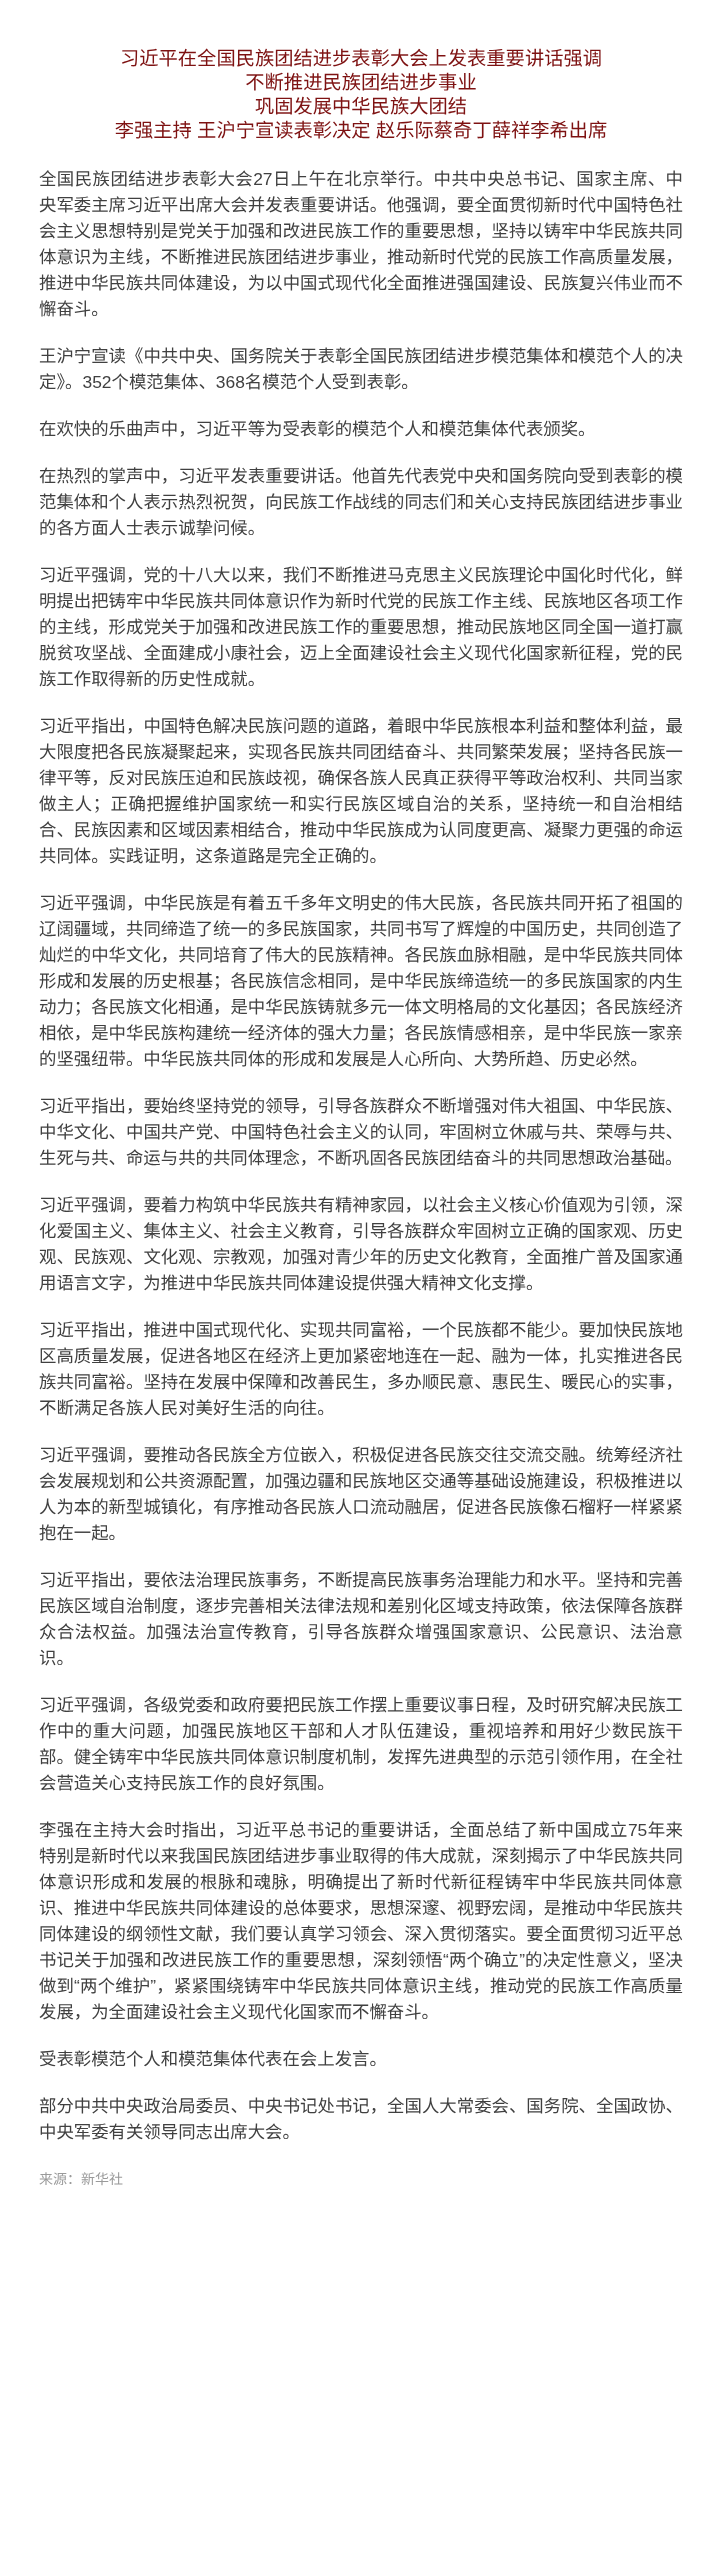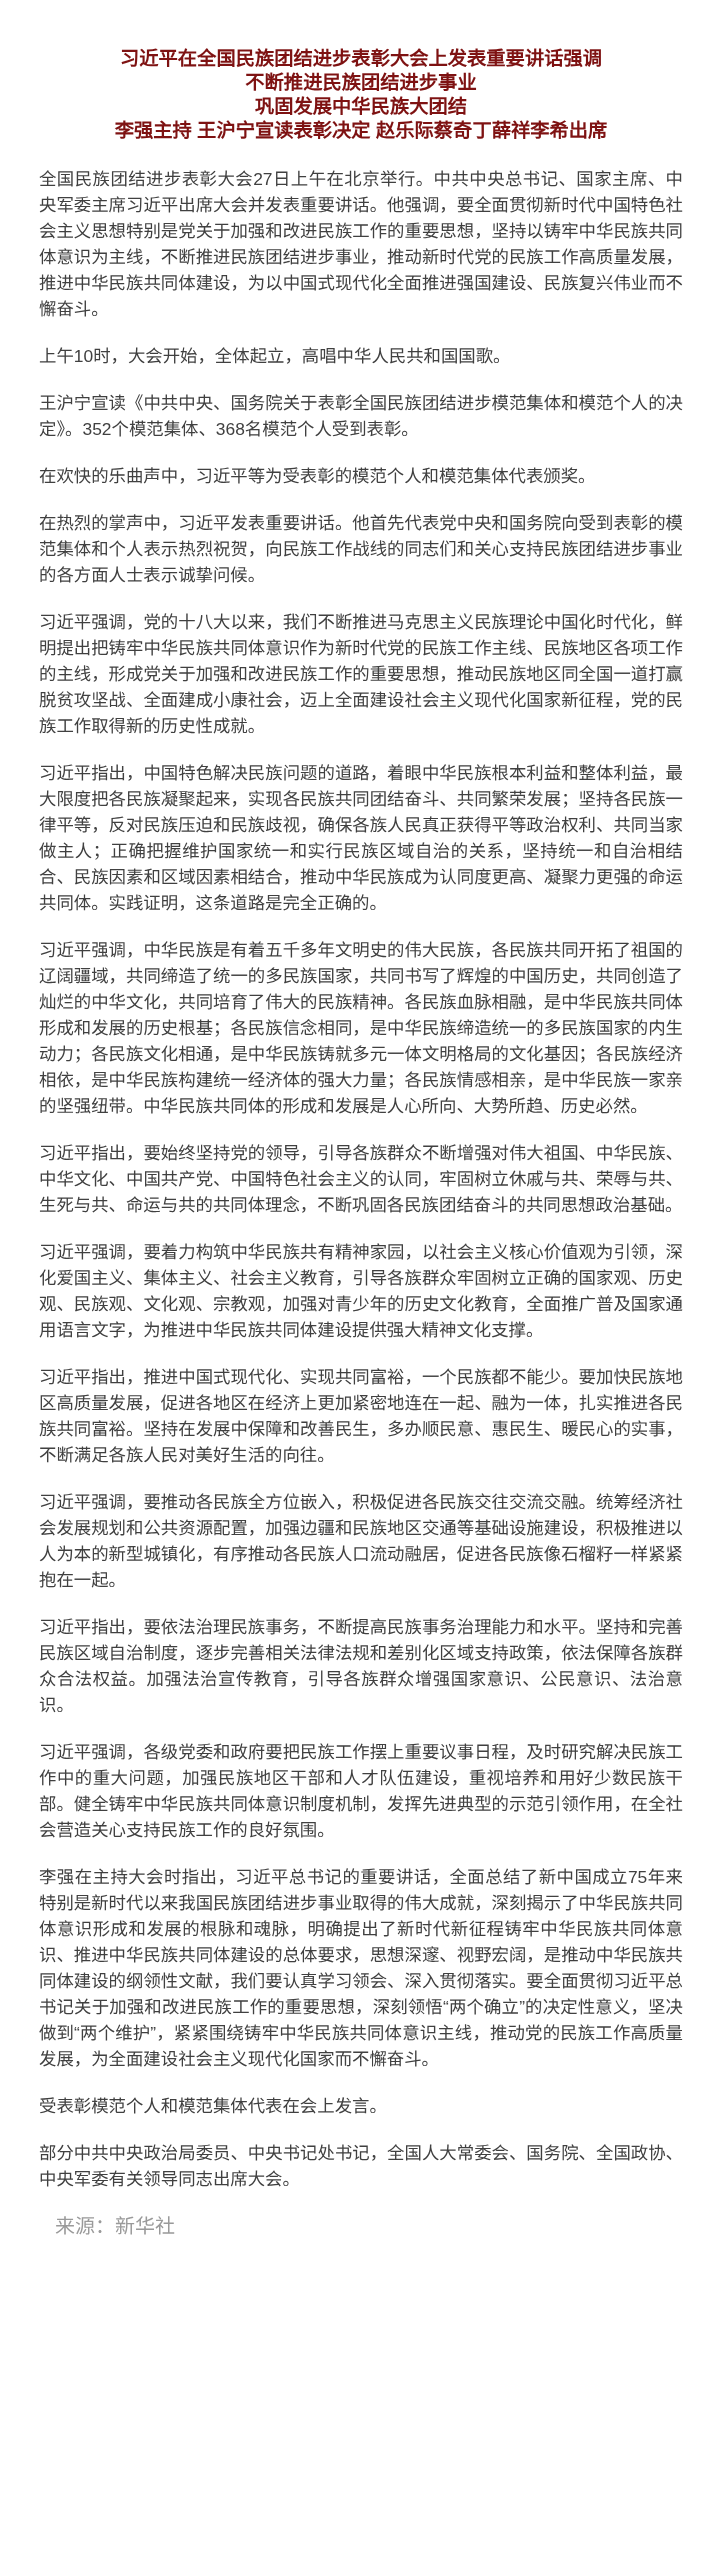--- a/index.html
+++ b/index.html
@@ -14,56 +14,55 @@
     margin: 0;
     padding: 47px 38px 39px 39px;
     background: var(--background, #ffffff);
     font-family: "Liberation Sans", sans-serif;
   }
   .article-title {
     margin: 0 0 23px 0;
     text-align: center;
     font-size: 19.3px;
     line-height: 24px;
-    font-weight: 700;
+    font-weight: 400;
     color: var(--title_text, #7e1212);
   }
   .article-title .title-line {
     display: block;
   }
   .article-body p.para {
     margin: 17px 0 21px 0;
     font-size: 17.4px;
     line-height: 26px;
     color: var(--body_text, #404040);
     text-align: justify;
     word-break: break-all;
   }
   .article-footer .source {
-    margin: 16px;
-    font-size: 20px;
+    margin: 0;
+    font-size: 14px;
     line-height: 26px;
     color: var(--footer_text, #9a9a9a);
   }
 </style>
 </head>
 <body>
 
 <div class="page">
 
   <h1 class="article-title">
     <span class="title-line">习近平在全国民族团结进步表彰大会上发表重要讲话强调</span>
     <span class="title-line">不断推进民族团结进步事业</span>
     <span class="title-line">巩固发展中华民族大团结</span>
     <span class="title-line">李强主持 王沪宁宣读表彰决定 赵乐际蔡奇丁薛祥李希出席</span>
   </h1>
 
   <div class="article-body">
     <p class="para">全国民族团结进步表彰大会27日上午在北京举行。中共中央总书记、国家主席、中央军委主席习近平出席大会并发表重要讲话。他强调，要全面贯彻新时代中国特色社会主义思想特别是党关于加强和改进民族工作的重要思想，坚持以铸牢中华民族共同体意识为主线，不断推进民族团结进步事业，推动新时代党的民族工作高质量发展，推进中华民族共同体建设，为以中国式现代化全面推进强国建设、民族复兴伟业而不懈奋斗。</p>
-    <p class="para">上午10时，大会开始，全体起立，高唱中华人民共和国国歌。</p>
     <p class="para">王沪宁宣读《中共中央、国务院关于表彰全国民族团结进步模范集体和模范个人的决定》。352个模范集体、368名模范个人受到表彰。</p>
     <p class="para">在欢快的乐曲声中，习近平等为受表彰的模范个人和模范集体代表颁奖。</p>
     <p class="para">在热烈的掌声中，习近平发表重要讲话。他首先代表党中央和国务院向受到表彰的模范集体和个人表示热烈祝贺，向民族工作战线的同志们和关心支持民族团结进步事业的各方面人士表示诚挚问候。</p>
     <p class="para">习近平强调，党的十八大以来，我们不断推进马克思主义民族理论中国化时代化，鲜明提出把铸牢中华民族共同体意识作为新时代党的民族工作主线、民族地区各项工作的主线，形成党关于加强和改进民族工作的重要思想，推动民族地区同全国一道打赢脱贫攻坚战、全面建成小康社会，迈上全面建设社会主义现代化国家新征程，党的民族工作取得新的历史性成就。</p>
     <p class="para">习近平指出，中国特色解决民族问题的道路，着眼中华民族根本利益和整体利益，最大限度把各民族凝聚起来，实现各民族共同团结奋斗、共同繁荣发展；坚持各民族一律平等，反对民族压迫和民族歧视，确保各族人民真正获得平等政治权利、共同当家做主人；正确把握维护国家统一和实行民族区域自治的关系，坚持统一和自治相结合、民族因素和区域因素相结合，推动中华民族成为认同度更高、凝聚力更强的命运共同体。实践证明，这条道路是完全正确的。</p>
     <p class="para">习近平强调，中华民族是有着五千多年文明史的伟大民族，各民族共同开拓了祖国的辽阔疆域，共同缔造了统一的多民族国家，共同书写了辉煌的中国历史，共同创造了灿烂的中华文化，共同培育了伟大的民族精神。各民族血脉相融，是中华民族共同体形成和发展的历史根基；各民族信念相同，是中华民族缔造统一的多民族国家的内生动力；各民族文化相通，是中华民族铸就多元一体文明格局的文化基因；各民族经济相依，是中华民族构建统一经济体的强大力量；各民族情感相亲，是中华民族一家亲的坚强纽带。中华民族共同体的形成和发展是人心所向、大势所趋、历史必然。</p>
     <p class="para">习近平指出，要始终坚持党的领导，引导各族群众不断增强对伟大祖国、中华民族、中华文化、中国共产党、中国特色社会主义的认同，牢固树立休戚与共、荣辱与共、生死与共、命运与共的共同体理念，不断巩固各民族团结奋斗的共同思想政治基础。</p>
     <p class="para">习近平强调，要着力构筑中华民族共有精神家园，以社会主义核心价值观为引领，深化爱国主义、集体主义、社会主义教育，引导各族群众牢固树立正确的国家观、历史观、民族观、文化观、宗教观，加强对青少年的历史文化教育，全面推广普及国家通用语言文字，为推进中华民族共同体建设提供强大精神文化支撑。</p>
     <p class="para">习近平指出，推进中国式现代化、实现共同富裕，一个民族都不能少。要加快民族地区高质量发展，促进各地区在经济上更加紧密地连在一起、融为一体，扎实推进各民族共同富裕。坚持在发展中保障和改善民生，多办顺民意、惠民生、暖民心的实事，不断满足各族人民对美好生活的向往。</p>
     <p class="para">习近平强调，要推动各民族全方位嵌入，积极促进各民族交往交流交融。统筹经济社会发展规划和公共资源配置，加强边疆和民族地区交通等基础设施建设，积极推进以人为本的新型城镇化，有序推动各民族人口流动融居，促进各民族像石榴籽一样紧紧抱在一起。</p>

